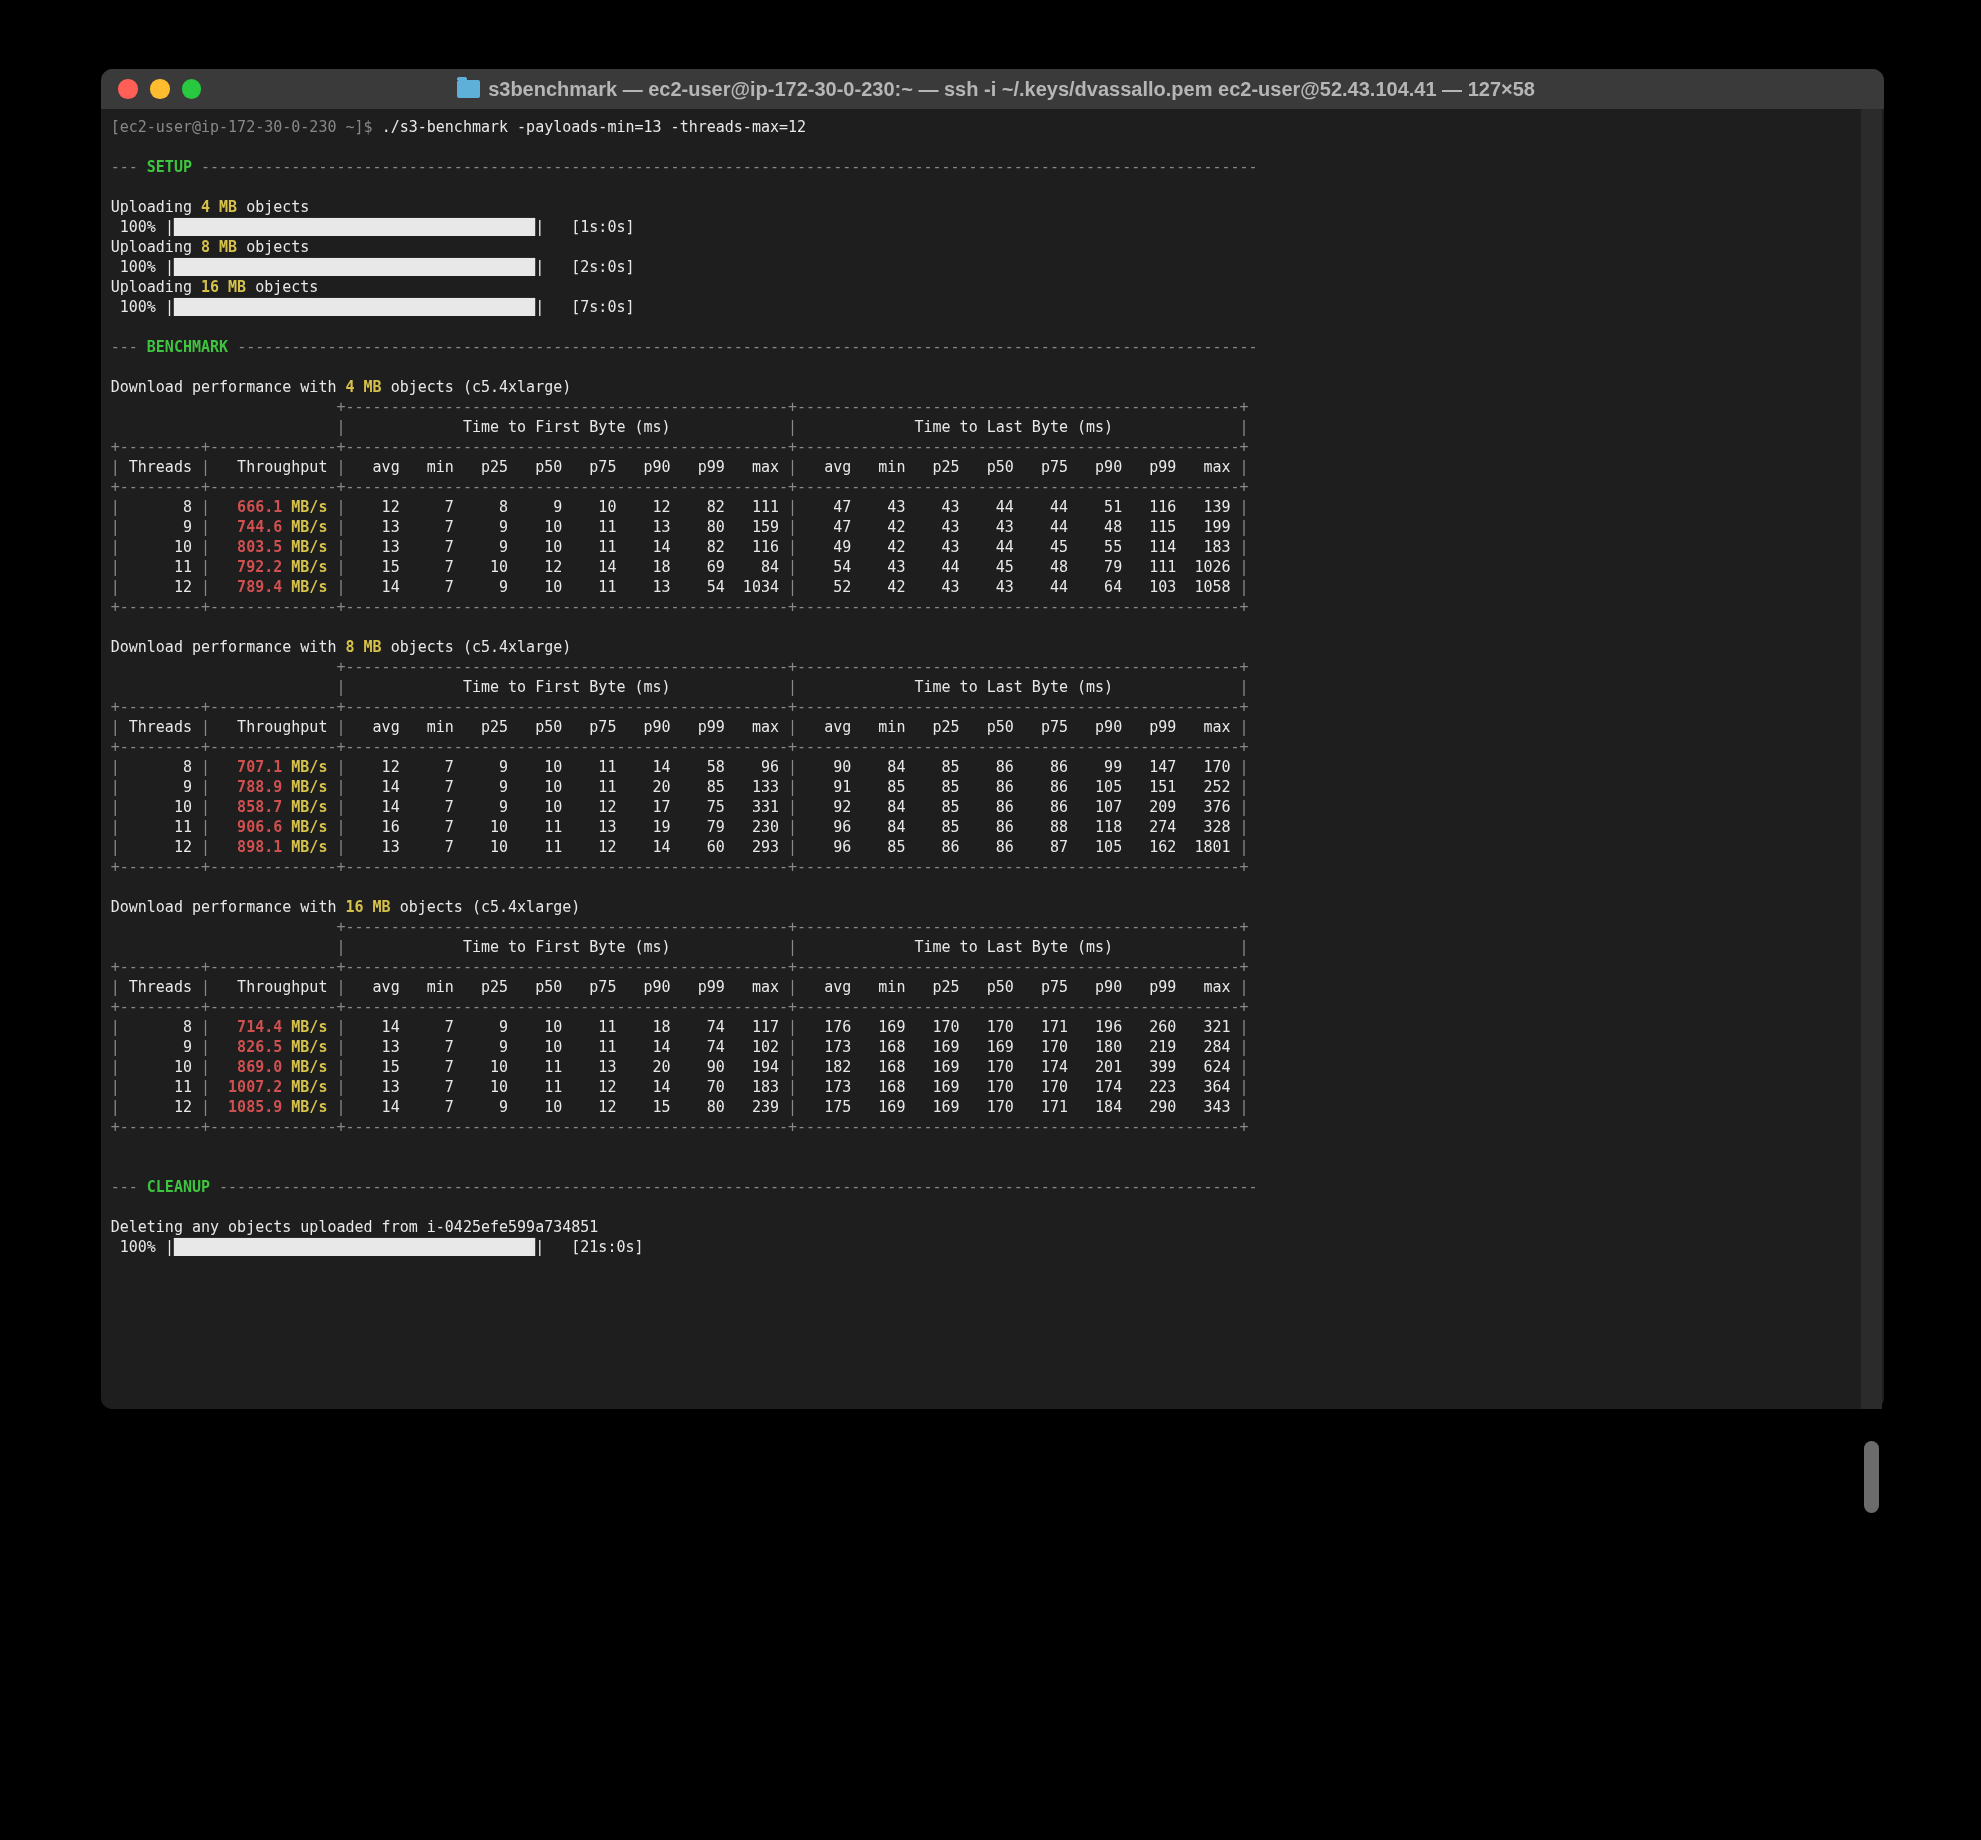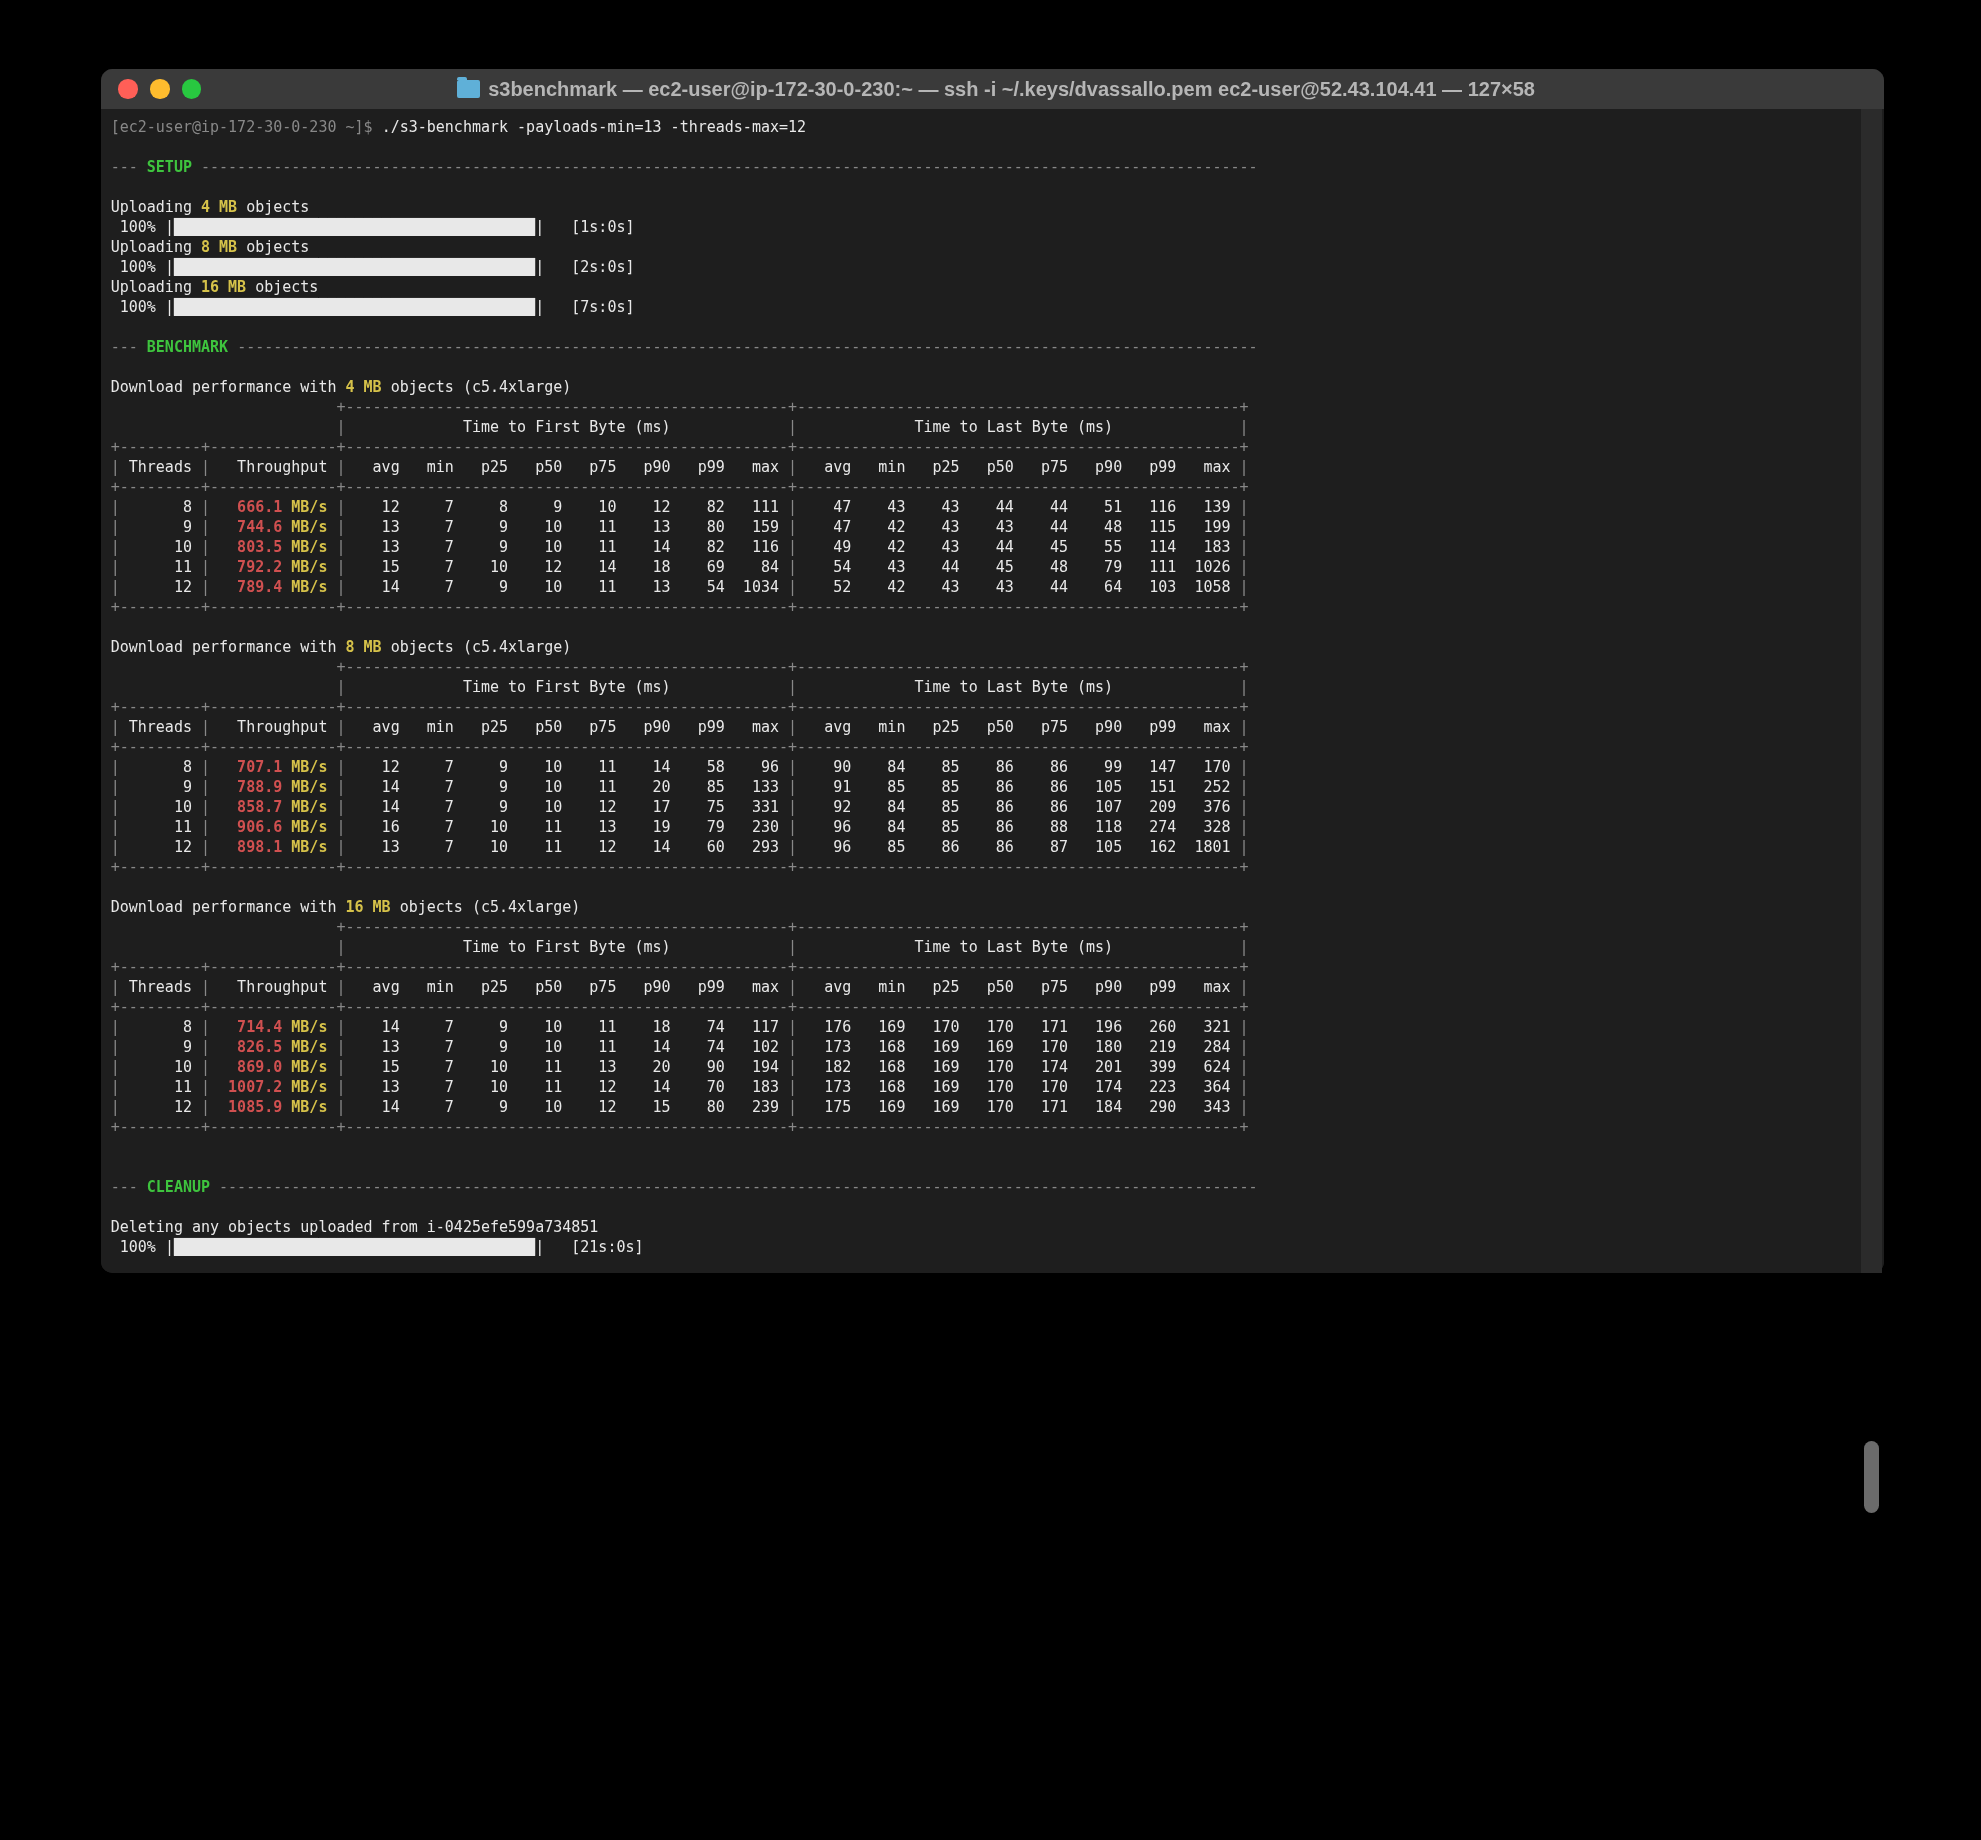--- a/index.html
+++ b/index.html
@@ -1,17 +1,17 @@
 <!DOCTYPE html>
 <html><head>
 <meta charset="utf-8">
 <style>
   html,body{margin:0;padding:0;background:#000;width:1981px;height:1840px;overflow:hidden}
   .window{
-    position:absolute;left:101px;top:69px;width:1783px;height:1204px;
+    position:absolute;left:101px;top:69px;width:1783px;height:1340px;
     background:#1e1e1e;border-radius:11.6px;box-shadow:0 29px 58px rgba(0,0,0,.6);
     font-family:"SF Mono",Menlo,Consolas,monospace;color:#c6c6c6;font-size:15px;
   }
   .titlebar{
     height:40px;background:#3a3a3a;border-top-left-radius:11.6px;border-top-right-radius:11.6px;
     display:flex;align-items:center;position:relative;
   }
   .tl-dots{display:flex;gap:12.6px;margin-left:17.4px}
   .tl-dot{width:19.3px;height:19.3px;border-radius:50%}
   .tl-red{background:#ff5f57}.tl-yel{background:#febc2e}.tl-grn{background:#28c840}

